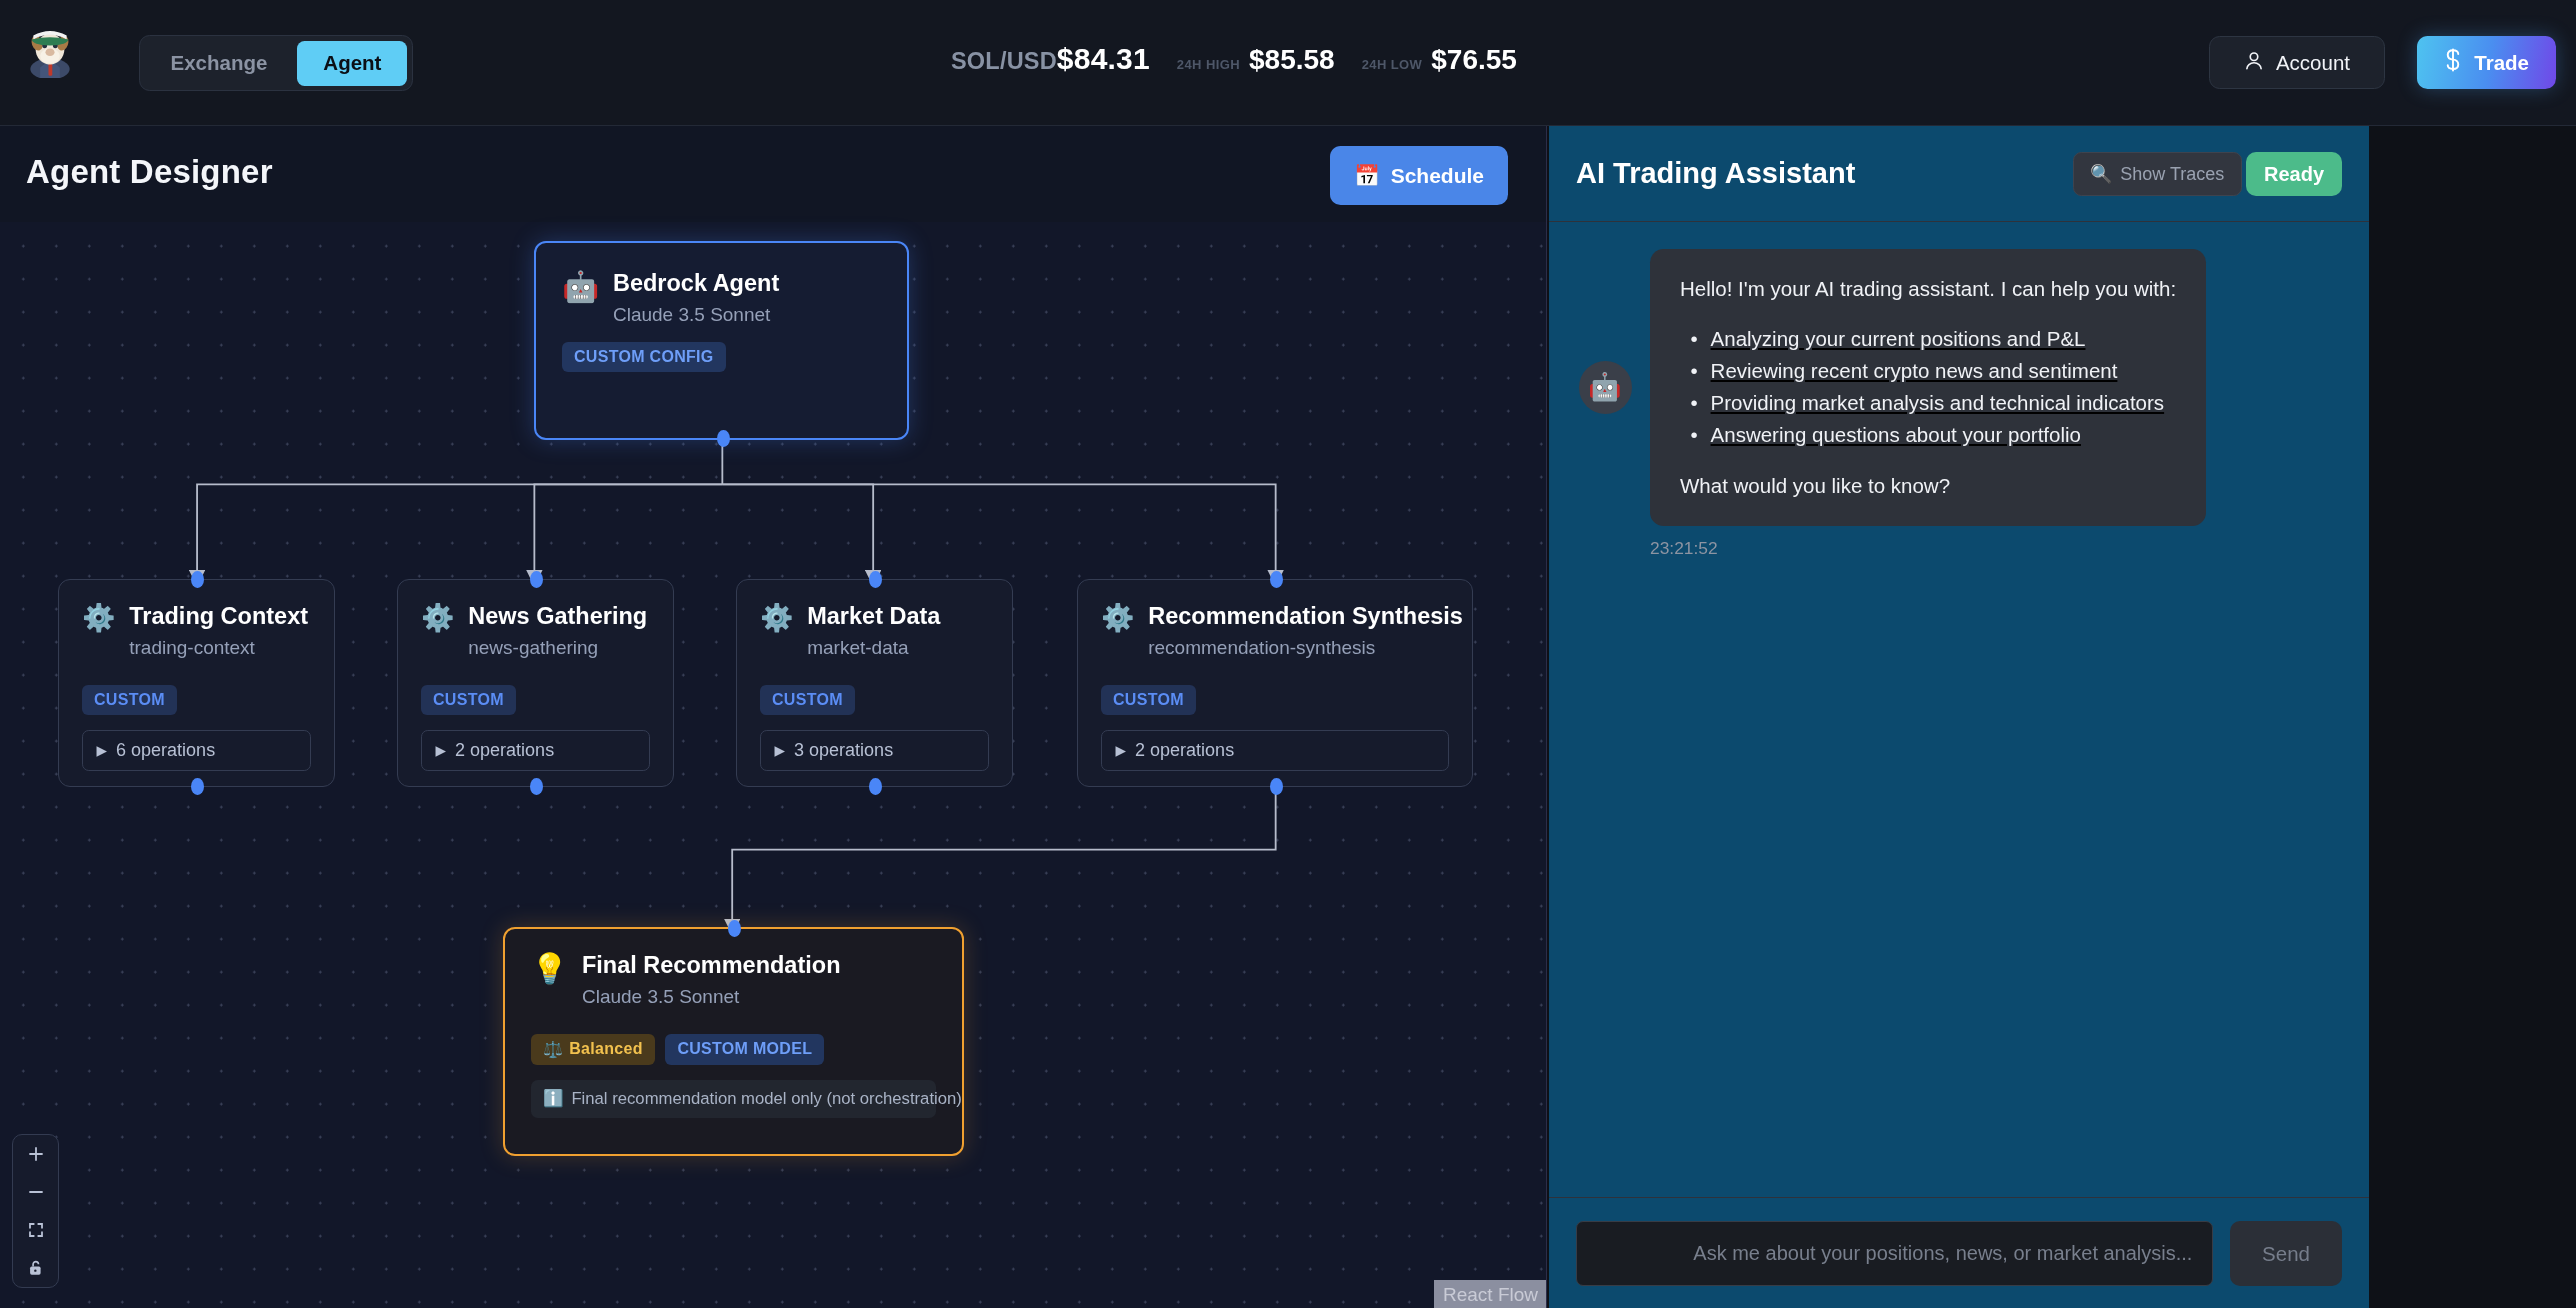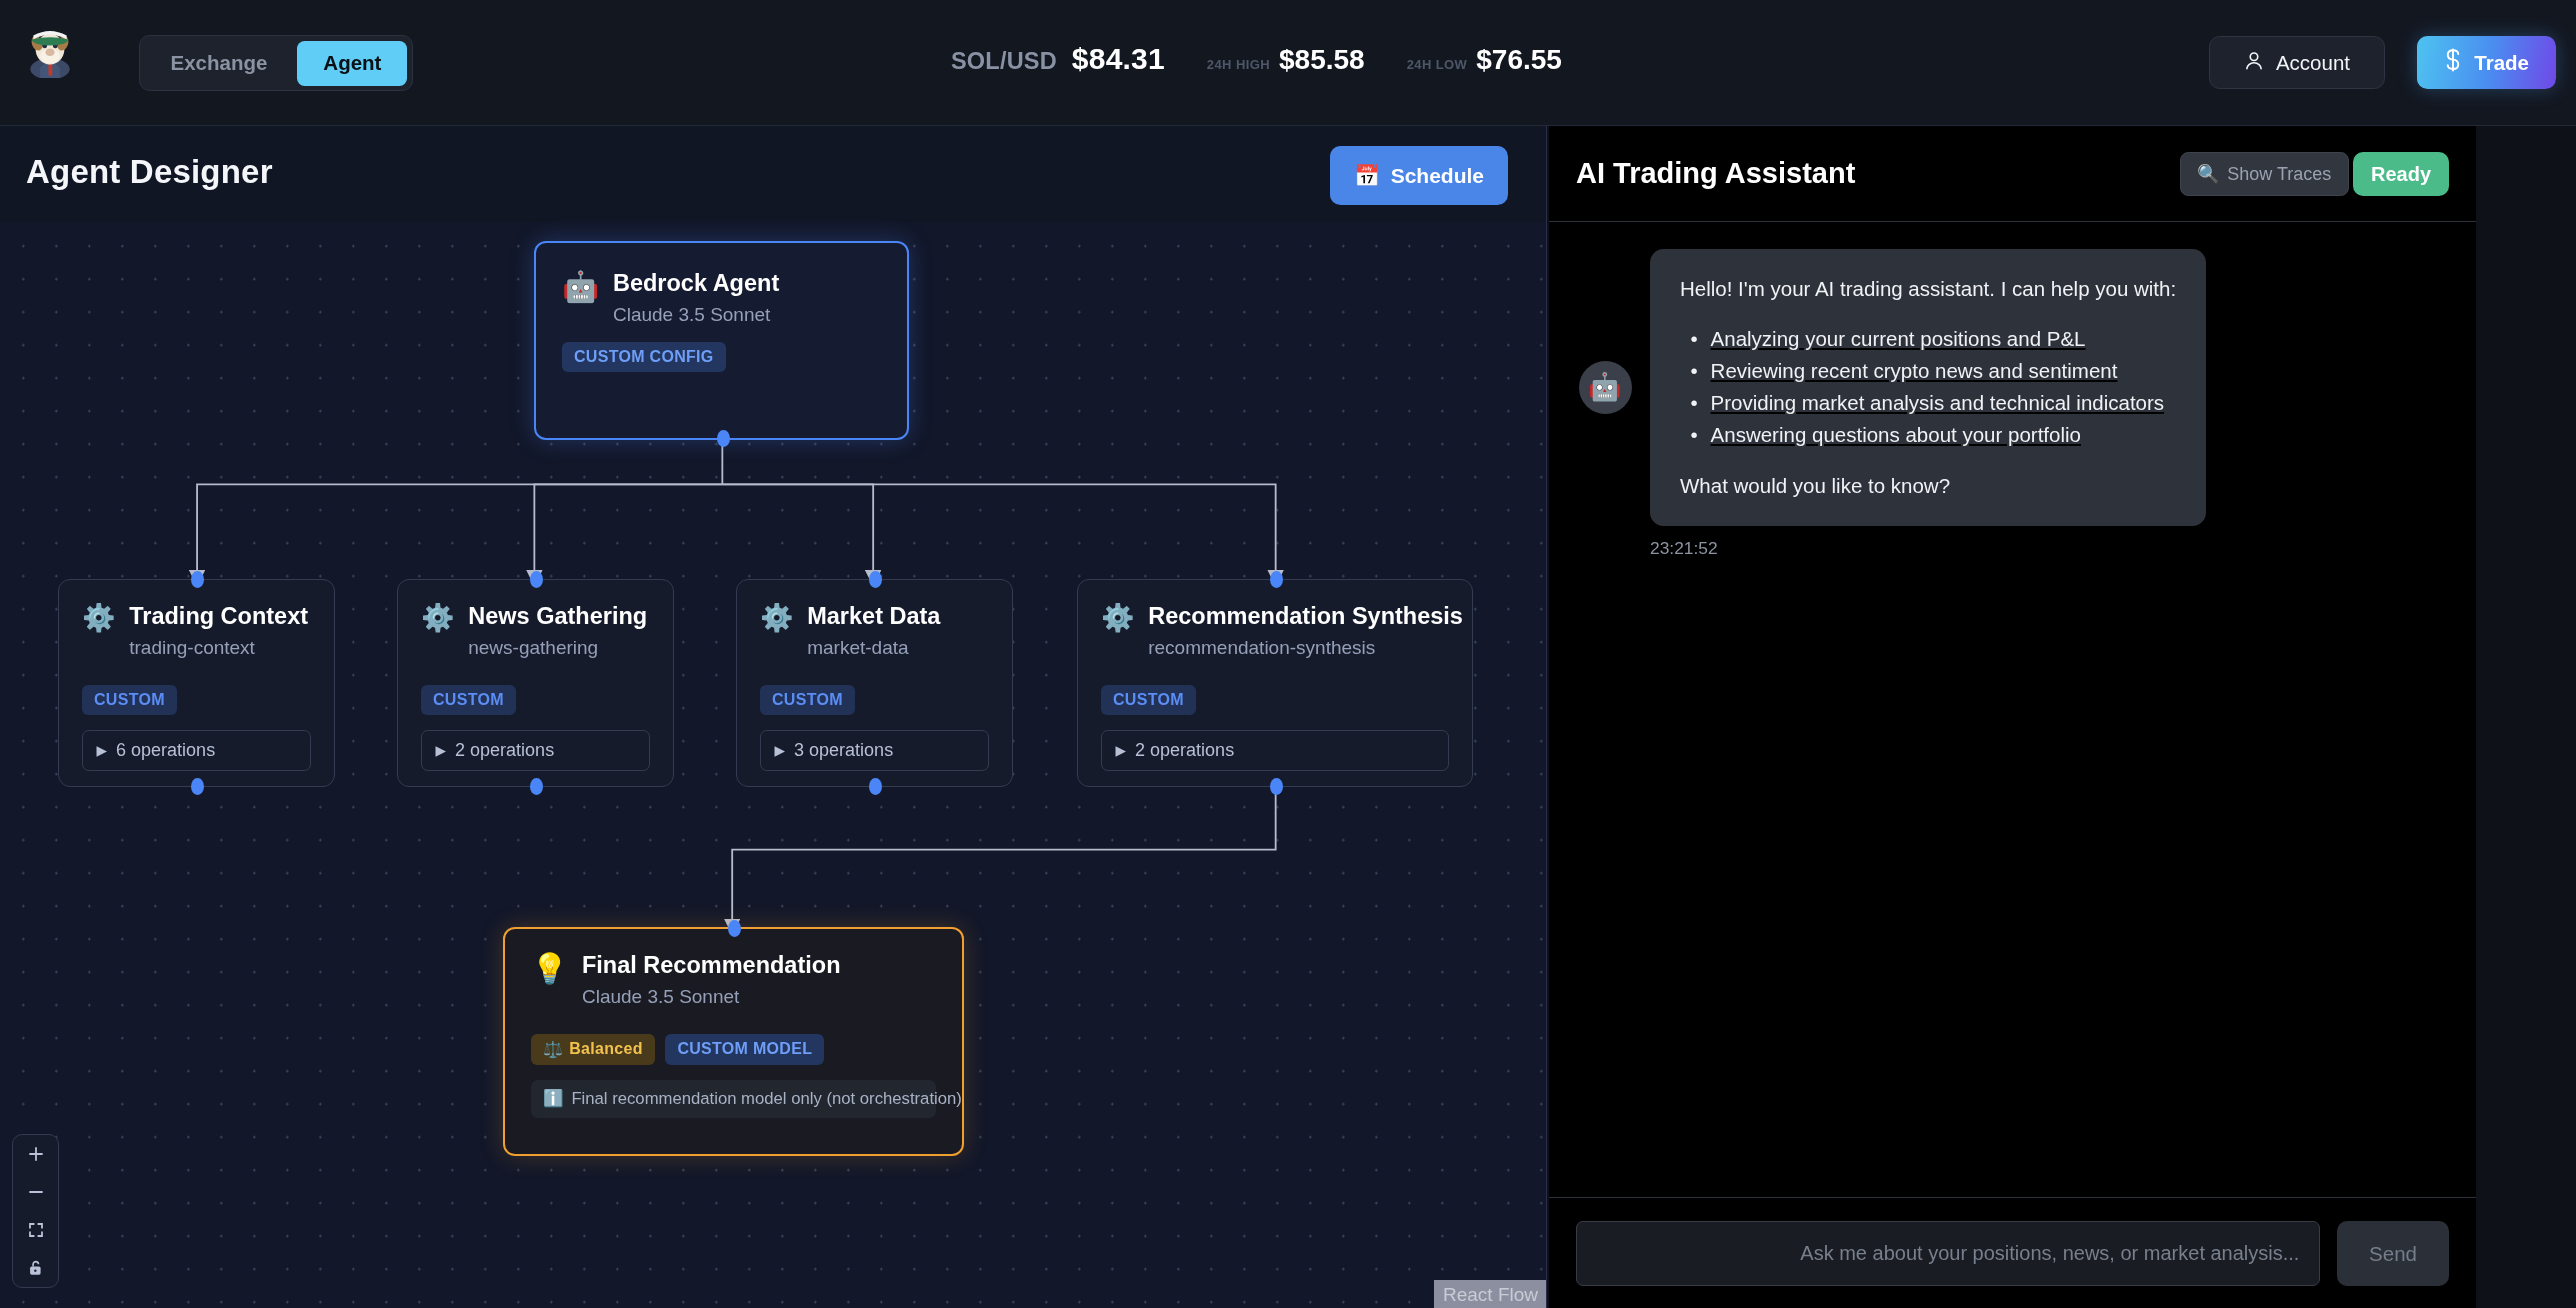--- a/index.html
+++ b/index.html
@@ -46,21 +46,21 @@
     background: transparent;
     white-space: nowrap;
   }
   .seg-btn.active {
     background: #5fcdf5;
     color: #0b0f16;
   }
 
   .ticker {
     position: absolute; left: 951px; top: 42px;
-    display: flex; align-items: baseline; gap: 15px;
+    display: flex; align-items: baseline; 
     white-space: nowrap;
   }
   .tk-pair { font-size: 23.5px; font-weight: 700; color: #8892a4; letter-spacing: 0.2px; }
   .tk-price { font-size: 30px; font-weight: 700; color: #ffffff; letter-spacing: 0.2px; }
   .tk-grp { display: flex; align-items: baseline; gap: 9px; margin-left: 27px; }
   .tk-lbl { font-size: 13px; font-weight: 700; color: #4e5768; letter-spacing: 0.4px; text-align: center; }
   .tk-val { font-size: 28px; font-weight: 700; color: #ffffff; }
 
   .acct-btn {
     position: absolute; right: 191px; top: 36px;
@@ -206,22 +206,22 @@
     background: #8b8fa0;
     color: #c9cbd6;
     font-size: 19px;
     padding: 4.5px 9px 3px 9px;
     z-index: 20;
   }
 
   
   .chat-pane {
     position: absolute; top: 126px; left: 1549px;
-    width: 927px; height: 1183px;
-    background: #000000;
+    width: 820px; height: 1183px;
+    background: #0c4a6e;
     display: flex; flex-direction: column;
   }
   .chat-head {
     height: 96px;
     border-bottom: 0.8px solid #2e323b;
     display: flex; align-items: center;
     padding: 0 27px;
     position: relative;
   }
   .chat-title { font-size: 29px; font-weight: 700; color: #ffffff; }

